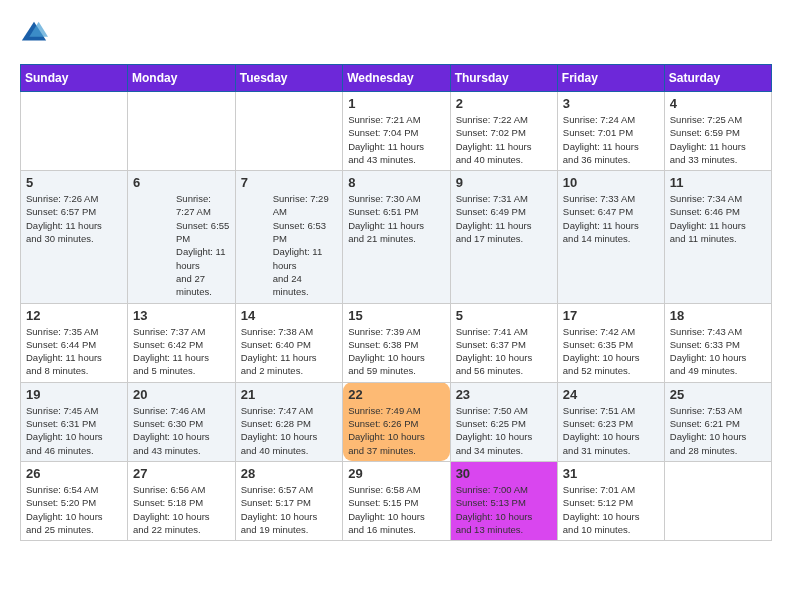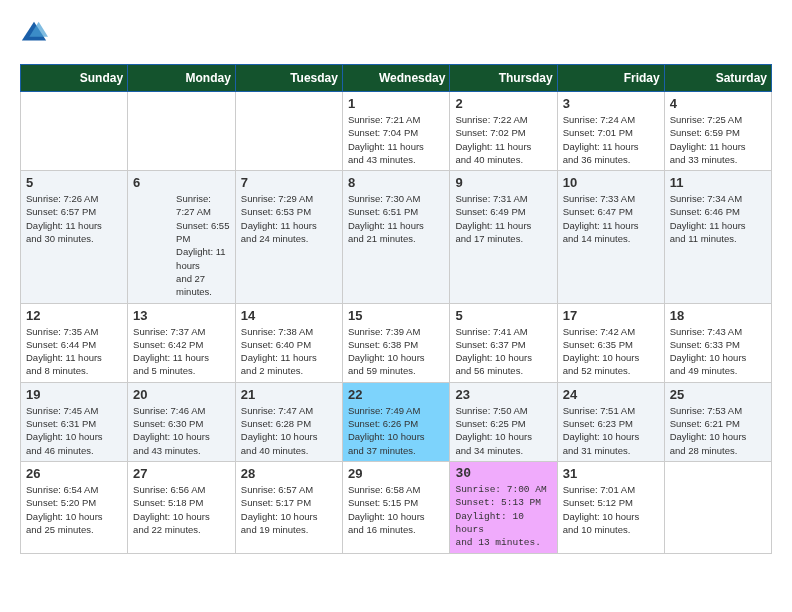--- a/index.html
+++ b/index.html
@@ -89,22 +89,21 @@
     .empty-cell {
       background: #f9f9f9;
     }
     tr:nth-child(even) td {
       background: #f5f5f5;
     }
     tr:nth-child(odd) td {
       background: #fff;
     }
     .calendar thead tr th {
-      background: #14532d;
-      text-align: right;
+      background: #6d28d9;
     }
   </style>
 </head>
 <body>
 
 <div class="header">
   <div class="logo">
     <svg class="logo-icon" viewBox="0 0 30 30">
       <polygon points="15,2 28,22 2,22" fill="#1a5fa8"></polygon>
       <polygon points="20,2 30,18 10,18" fill="#4a9fd4" opacity="0.7"></polygon>
@@ -176,21 +175,21 @@
         </td>
         <td style="background: rgb(240, 244, 248);">
           <div class="day-number">6</div>
           <div class="day-detail" style="white-space: pre-line; margin-left: 43px;">Sunrise: 7:27 AM
 Sunset: 6:55 PM
 Daylight: 11 hours
 and 27 minutes.</div>
         </td>
         <td style="background: rgb(240, 244, 248);">
           <div class="day-number">7</div>
-          <div class="day-detail" style="white-space: pre-line;">Sunrise: 7:29 AM
+          <div class="day-detail" style="white-space: pre-line; margin-left: 32px;">Sunrise: 7:29 AM
 Sunset: 6:53 PM
 Daylight: 11 hours
 and 24 minutes.</div>
         </td>
         <td style="background: rgb(240, 244, 248);">
           <div class="day-number">8</div>
           <div class="day-detail" style="white-space: pre-line;">Sunrise: 7:30 AM
 Sunset: 6:51 PM
 Daylight: 11 hours
 and 21 minutes.</div>
@@ -283,21 +282,21 @@
 Daylight: 10 hours
 and 43 minutes.</div>
         </td>
         <td style="background: rgb(240, 244, 248);">
           <div class="day-number">21</div>
           <div class="day-detail" style="white-space: pre-line;">Sunrise: 7:47 AM
 Sunset: 6:28 PM
 Daylight: 10 hours
 and 40 minutes.</div>
         </td>
-        <td style="background: #7dd3fc;">
+        <td style="background: #fdba74; border-radius: 9px;">
           <div class="day-number">22</div>
           <div class="day-detail" style="white-space: pre-line;">Sunrise: 7:49 AM
 Sunset: 6:26 PM
 Daylight: 10 hours
 and 37 minutes.</div>
         </td>
         <td style="background: rgb(240, 244, 248);">
           <div class="day-number">23</div>
           <div class="day-detail" style="white-space: pre-line;">Sunrise: 7:50 AM
 Sunset: 6:25 PM
@@ -341,21 +340,21 @@
 Daylight: 10 hours
 and 19 minutes.</div>
         </td>
         <td style="background: rgb(255, 255, 255);">
           <div class="day-number">29</div>
           <div class="day-detail" style="white-space: pre-line;">Sunrise: 6:58 AM
 Sunset: 5:15 PM
 Daylight: 10 hours
 and 16 minutes.</div>
         </td>
-        <td style="background: #f0abfc; font-family: Liberation Mono, monospace;">
+        <td style="background: #d946ef;">
           <div class="day-number">30</div>
           <div class="day-detail" style="white-space: pre-line;">Sunrise: 7:00 AM
 Sunset: 5:13 PM
 Daylight: 10 hours
 and 13 minutes.</div>
         </td>
         <td style="background: rgb(255, 255, 255);">
           <div class="day-number">31</div>
           <div class="day-detail" style="white-space: pre-line;">Sunrise: 7:01 AM
 Sunset: 5:12 PM

